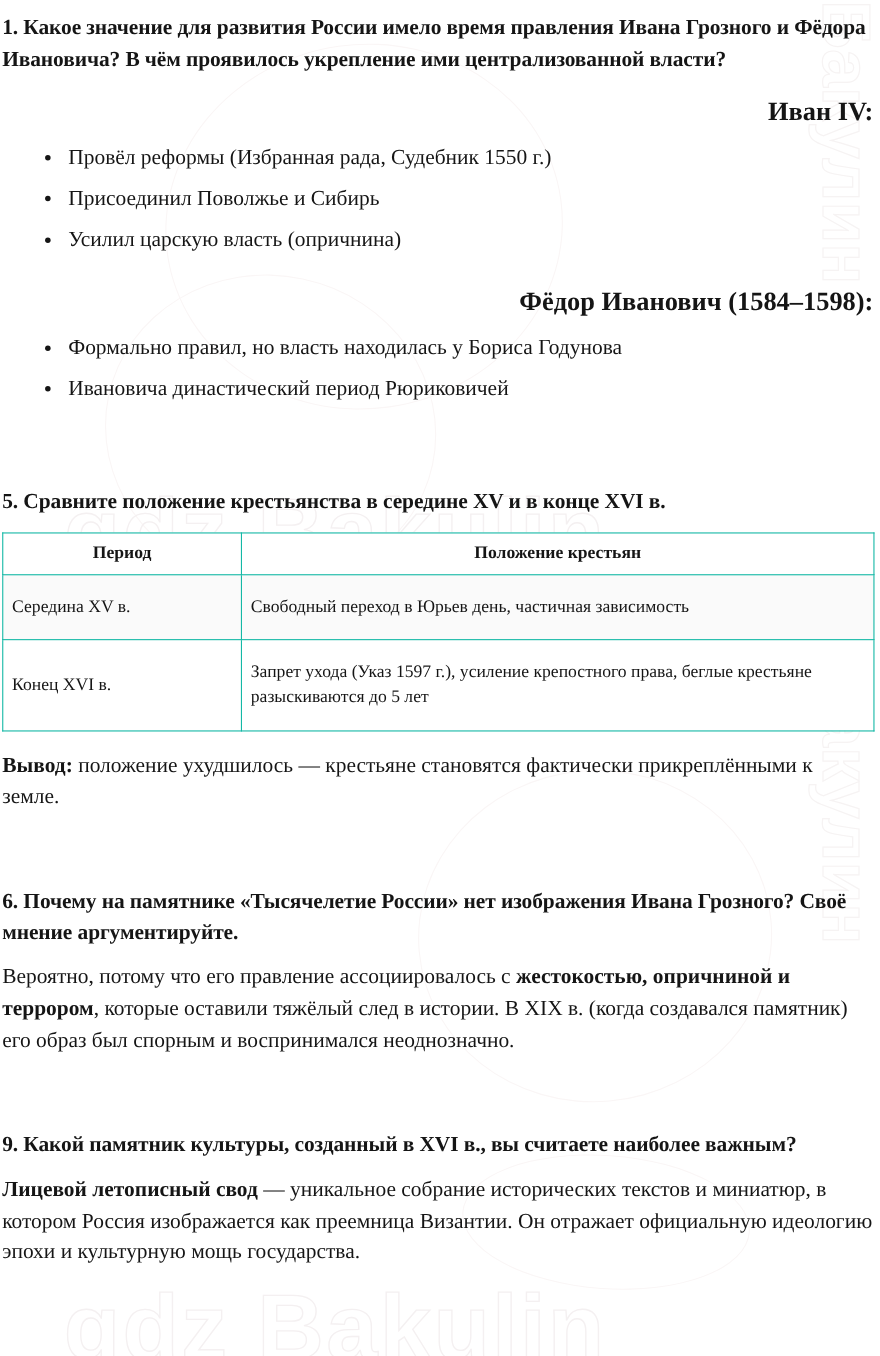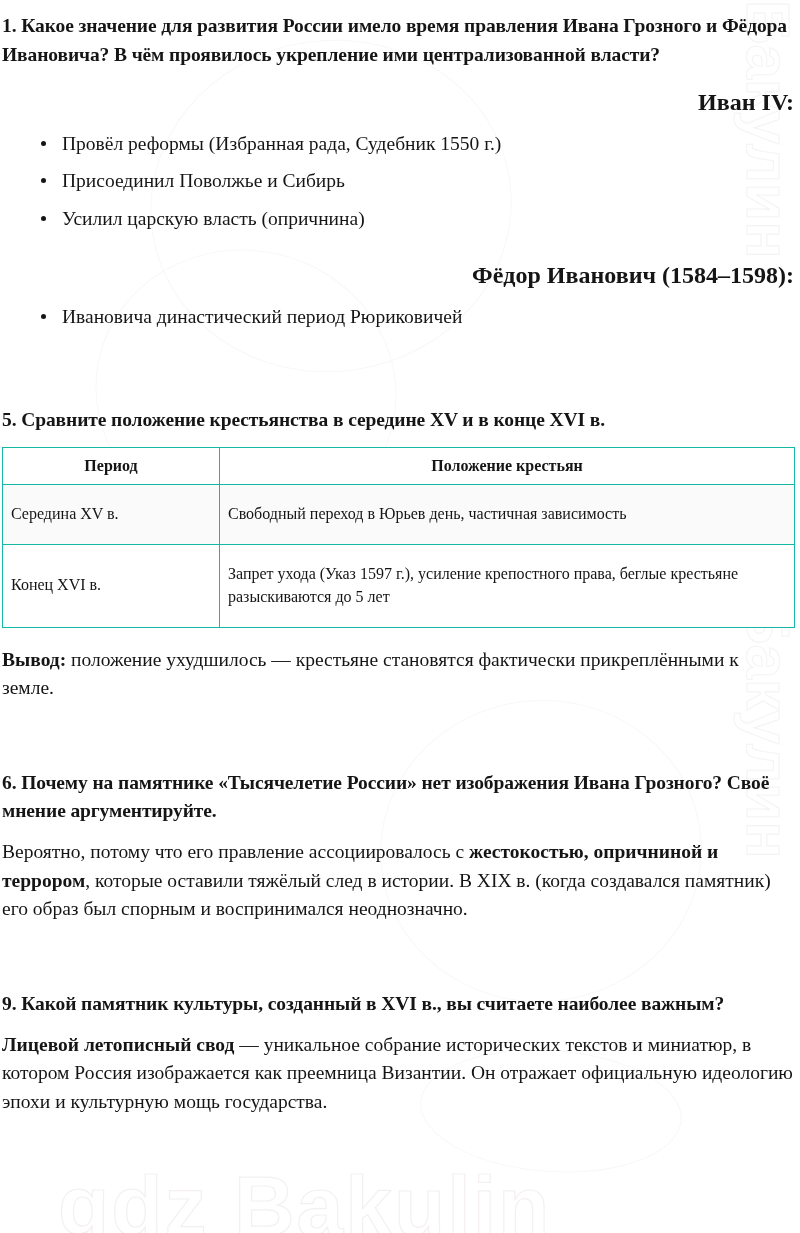--- a/index.html
+++ b/index.html
@@ -164,20 +164,21 @@
 
   <ul class="bullets">
     <li>Провёл реформы (Избранная рада, Судебник 1550 г.)</li>
     <li>Присоединил Поволжье и Сибирь</li>
     <li>Усилил царскую власть (опричнина)</li>
   </ul>
 
   <div class="sub-heading">Фёдор Иванович (1584–1598):</div>
 
   <ul class="bullets">
+    <li>Формально правил, но власть находилась у Бориса Годунова</li>
     <li>Ивановича династический период Рюриковичей</li>
   </ul>
 
 
   <div class="gap-xl"></div>
 
   <div class="q-heading">5. Сравните положение крестьянства в середине XV и в конце XVI в.</div>
 
   <table class="cmp">
     <thead>

